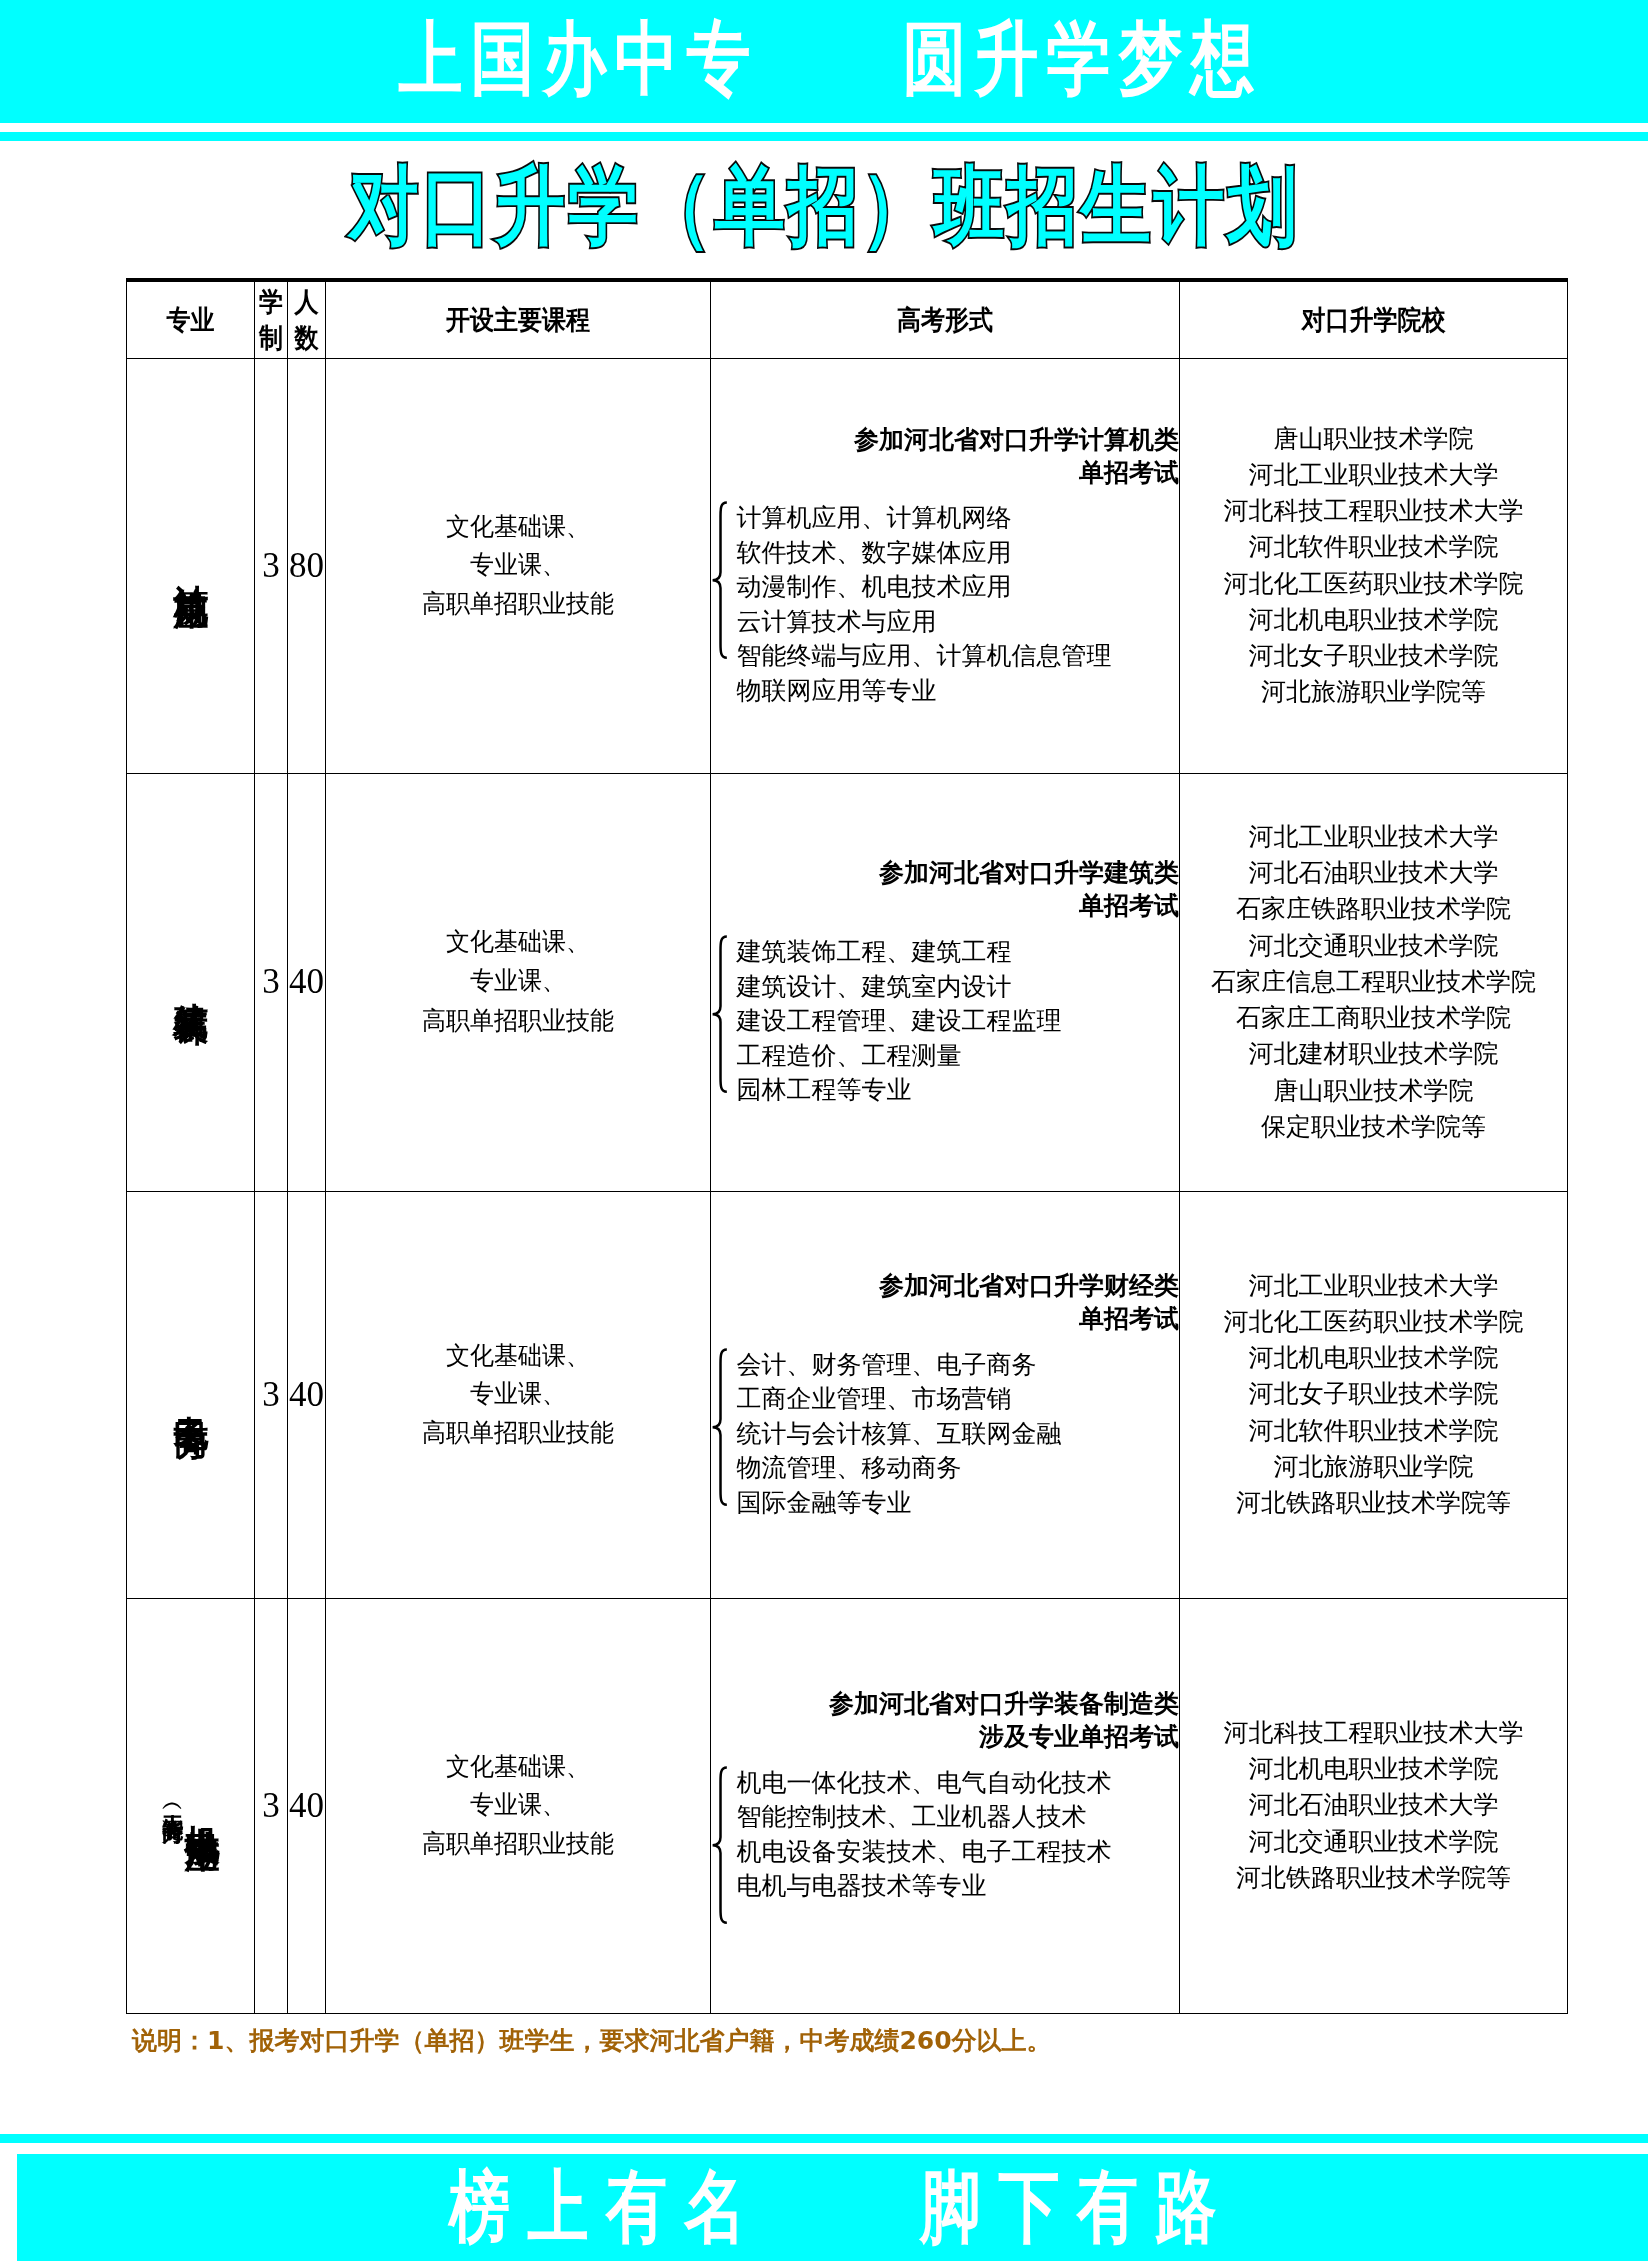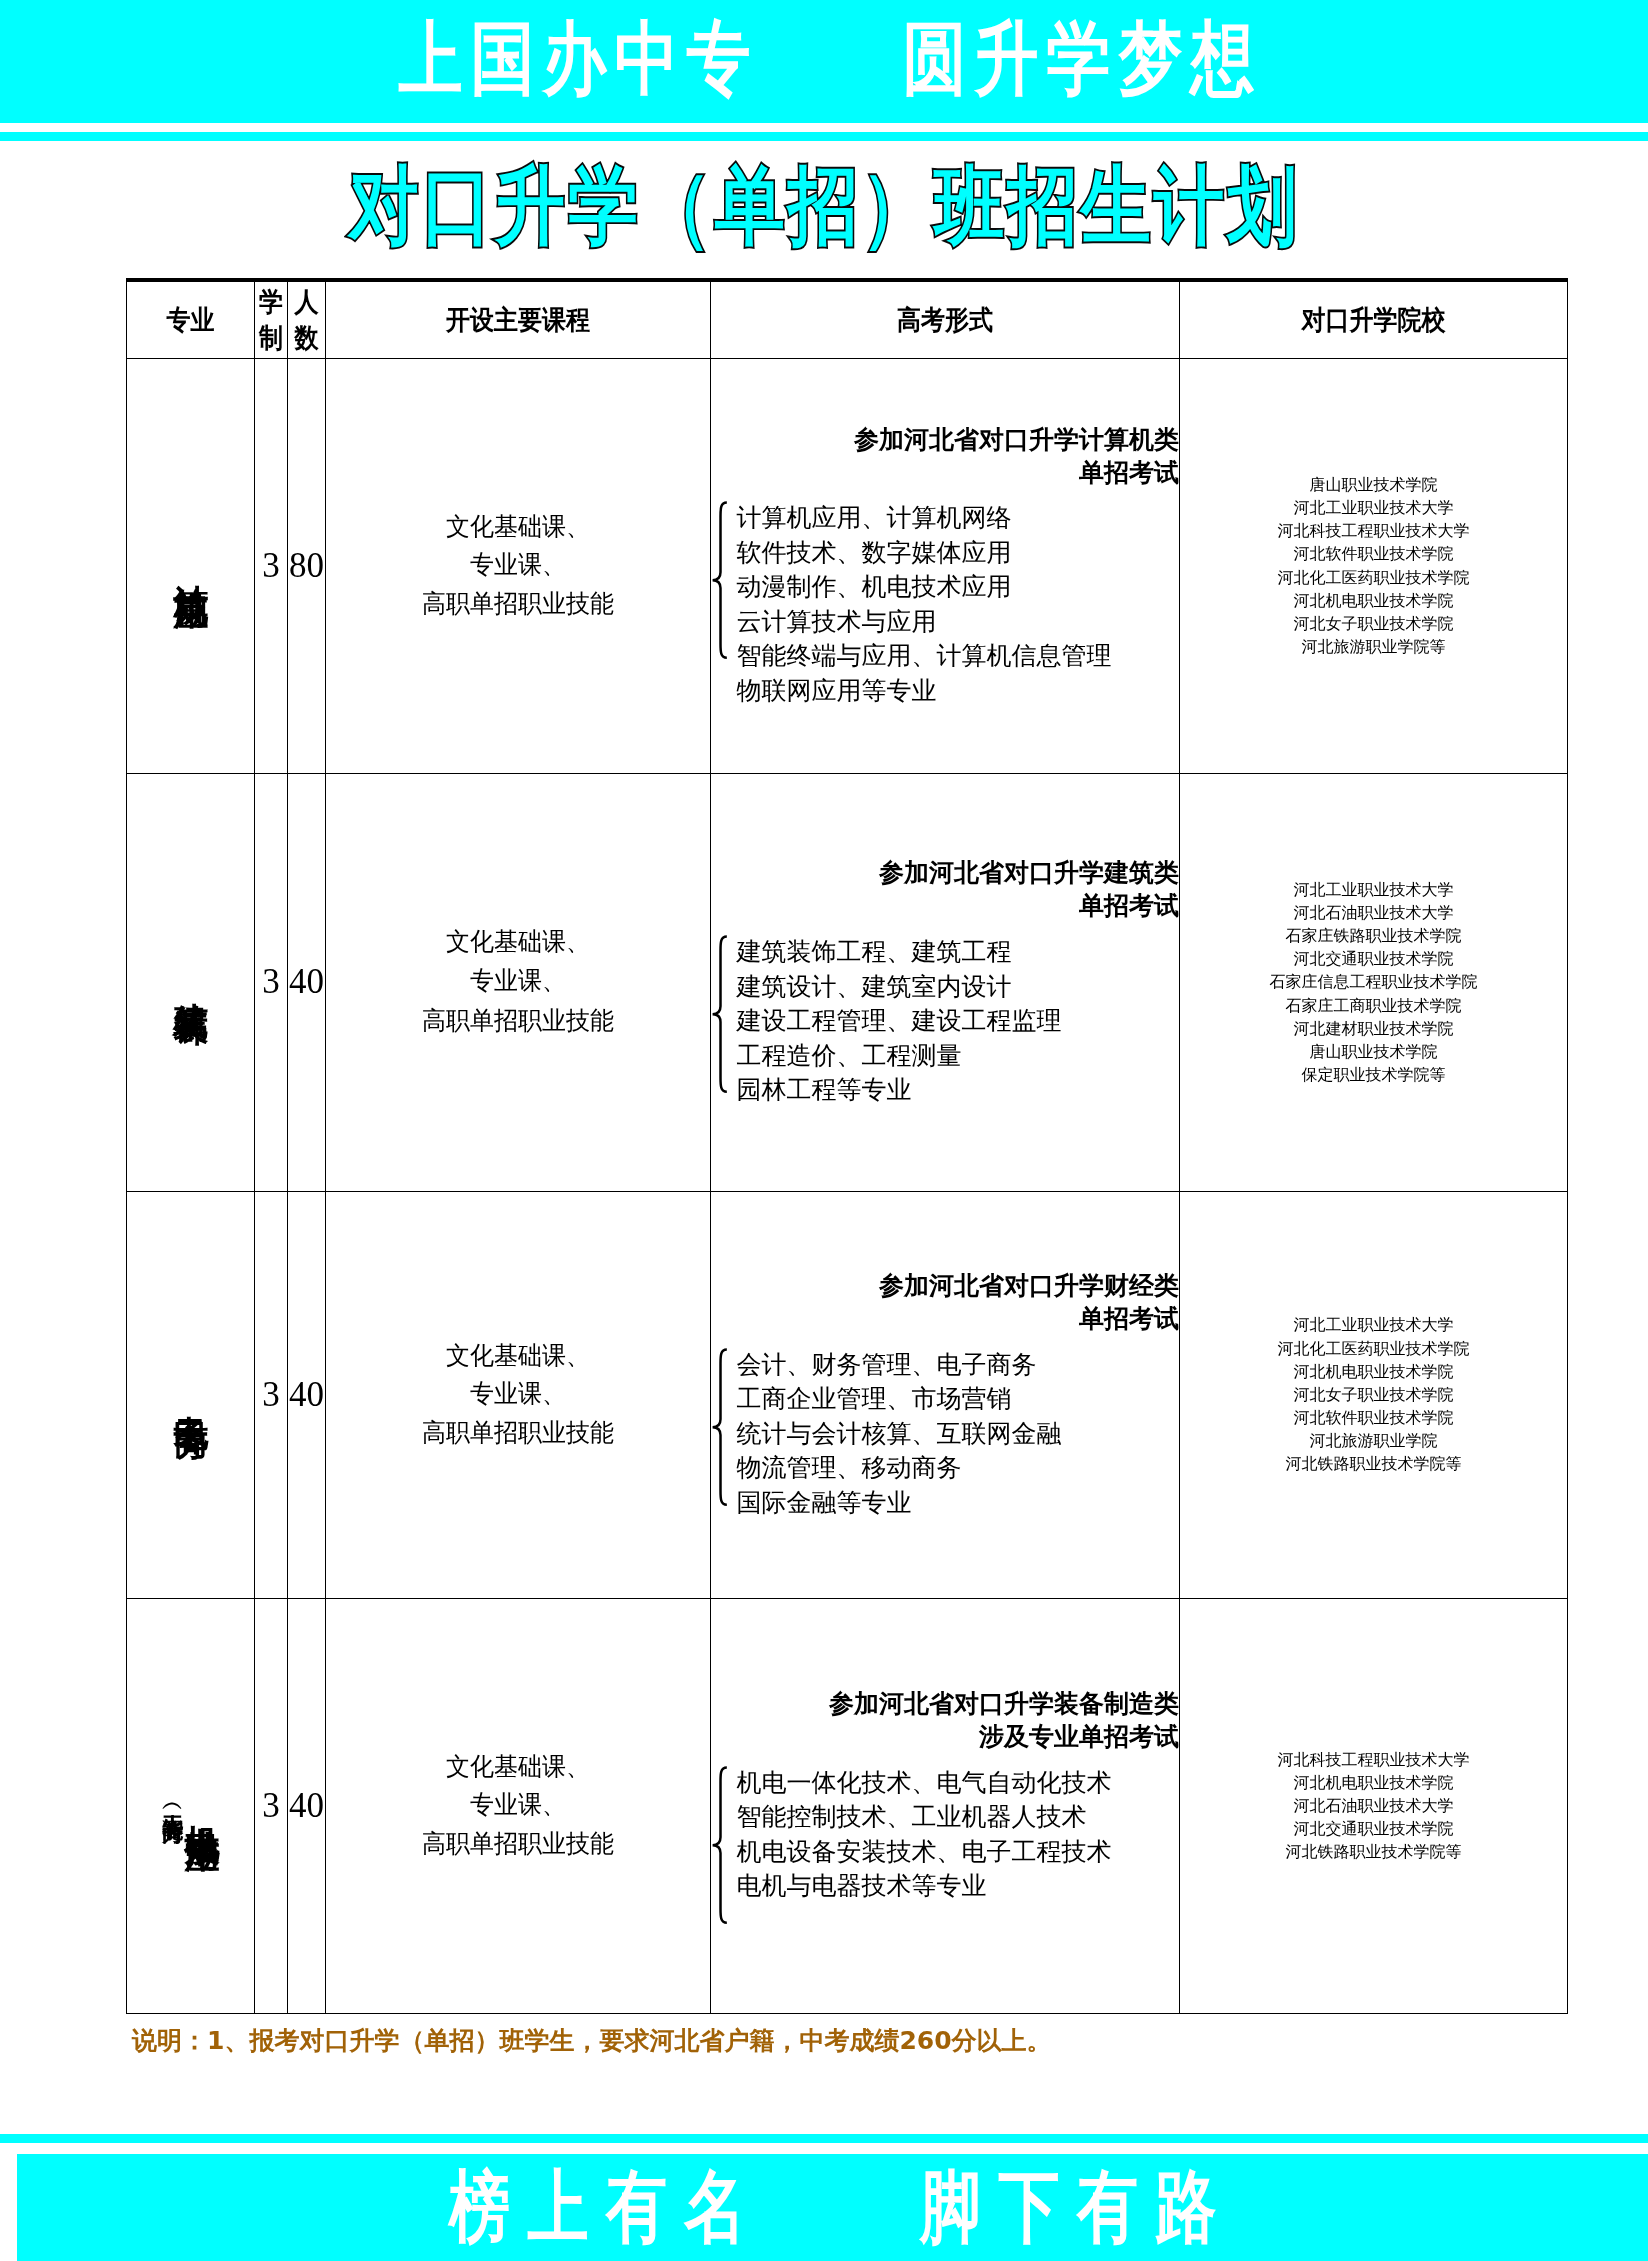--- a/index.html
+++ b/index.html
@@ -172,21 +172,21 @@
   .exam-list {
     font-size: 25px;
     line-height: 1.38;
     font-family: "DejaVu Sans", sans-serif;
     padding-left: 3.2px;
   }
   .exam-list div { white-space: nowrap; }
 
   td.schools-cell {
     text-align: center;
-    font-size: 16px;
+    font-size: 25px;
     line-height: 1.45;
     font-family: "DejaVu Sans", sans-serif;
     padding: 11px 3.2px;
   }
   td.schools-cell div { white-space: nowrap; }
 
   
   .footnote {
     position: absolute;
     left: 132px;

